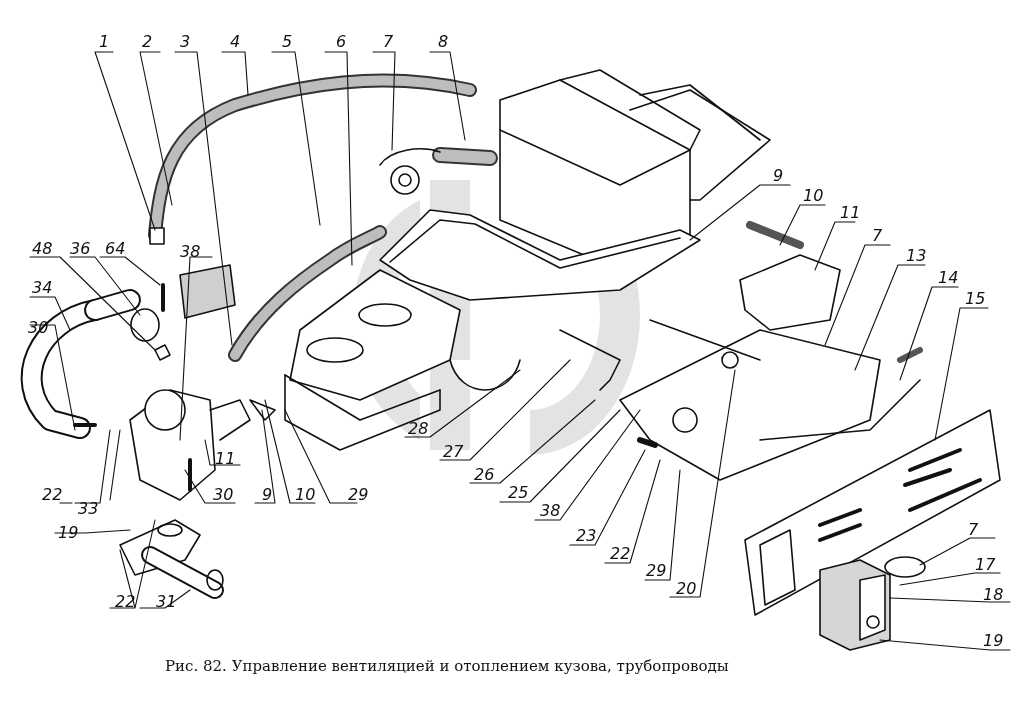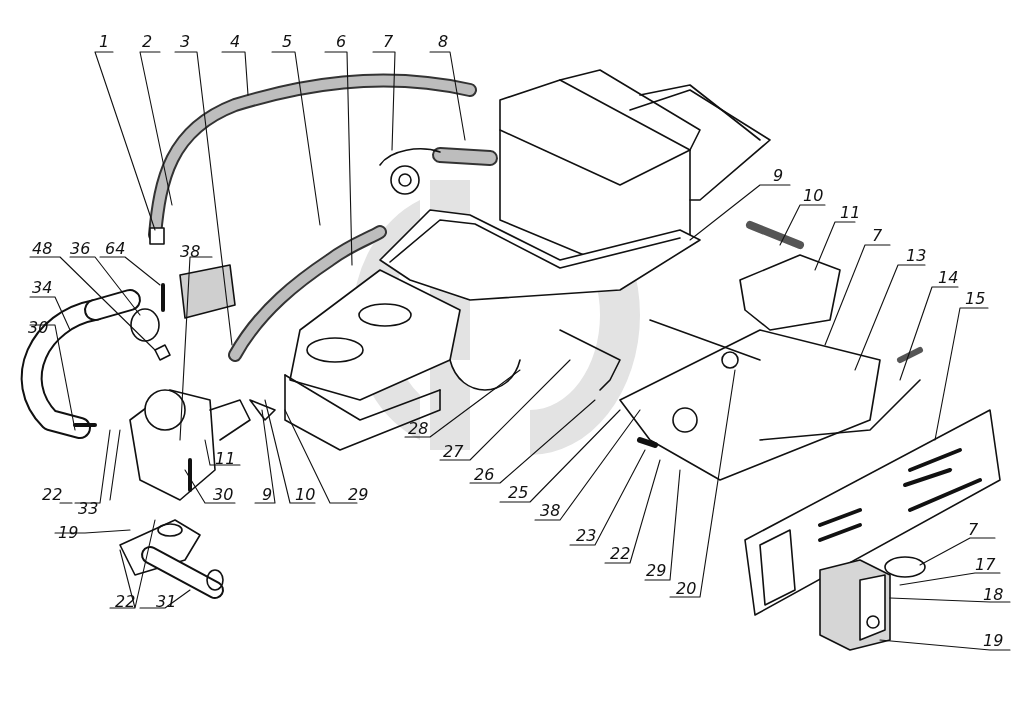--- a/index.html
+++ b/index.html
@@ -215,13 +215,14 @@
   <div class="lbl" style="left:58px;top:525px">19</div>
   <div class="lbl" style="left:115px;top:594px">22</div>
   <div class="lbl" style="left:156px;top:594px">31</div>
   <div class="lbl" style="left:28px;top:320px">30</div>
   <div class="lbl" style="left:32px;top:280px">34</div>
   <div class="lbl" style="left:32px;top:241px">48</div>
   <div class="lbl" style="left:70px;top:241px">36</div>
   <div class="lbl" style="left:105px;top:241px">64</div>
   <div class="lbl" style="left:180px;top:244px">38</div>
 
+  <div class="caption">Рис. 82. Управление вентиляцией и отоплением кузова, трубопроводы</div>
 </div>
 
 </body></html>

